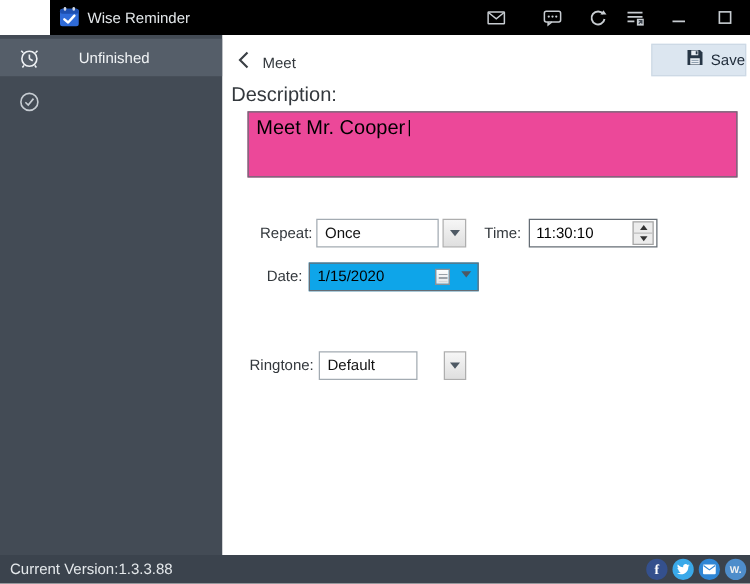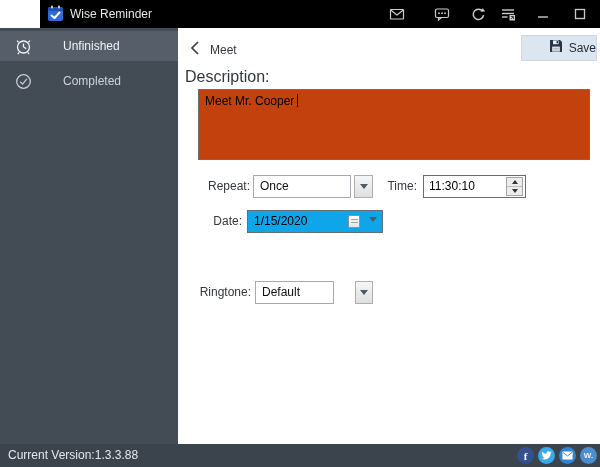--- a/index.html
+++ b/index.html
@@ -30,22 +30,22 @@
               gap:10px; cursor:pointer; }
   .back-label { font-size:12px; color:#33383d; }
   .save-btn { position:absolute; left:343px; top:7px; width:76px; height:26px; background:#dce6f0;
               display:flex; align-items:center; justify-content:flex-end; gap:6px; cursor:pointer;
               border:1px solid #cdd9e5; }
   .save-label { font-size:12px; color:#1e2a38; }
 
   .field-label { position:absolute; font-size:12px; color:#33383d; text-align:right; }
 
   .desc-label { position:absolute; left:7px; top:40px; font-size:16px; color:#33383d; }
-  .desc-box { position:absolute; left:20px; top:61px; width:392px; height:71px; background:#c2410c;
-              border:1px solid #656d75; font-size:12px; color:#000; padding:4px 6px; cursor:text; }
+  .desc-box { position:absolute; left:20px; top:61px; width:392px; height:53px; background:#ec4899;
+              border:1px solid #656d75; font-size:16px; color:#000; padding:4px 6px; cursor:text; }
   .caret { display:inline-block; width:1px; height:13px; background:#000; vertical-align:-2px; margin-left:3px; }
 
   .combo-field { position:absolute; height:23px; background:#fff; border:1px solid #a3abb2;
                  font-size:12px; color:#111; line-height:21px; padding-left:6px; cursor:pointer; }
   .combo-arrow { position:absolute; width:19px; height:23px; cursor:pointer;
                  background:linear-gradient(#f6f6f6,#dfdfdf); border:1px solid #aeaeae;
                  display:flex; align-items:center; justify-content:center; }
   .tri-down { width:0; height:0; border-left:4px solid transparent; border-right:4px solid transparent;
               border-top:5px solid #4e5964; }
 
@@ -160,21 +160,20 @@
       </span>
       <span class="sb-label">Unfinished</span>
     </div>
     <div class="sb-item" style="top:38px">
       <span class="sb-ico">
         <svg width="19" height="19" viewBox="0 0 19 19" stroke="#c6ccd2" fill="none" stroke-width="1.3">
           <circle cx="9.5" cy="9.5" r="6.8"></circle>
           <path d="M6.3 9.8 L8.6 12.1 L12.8 6.9"></path>
         </svg>
       </span>
-      <span class="sb-label">Completed</span>
     </div>
   </div>
 
   <div class="main">
 
     <div class="back-btn">
       <span>
         <svg width="10" height="16" viewBox="0 0 10 16">
             <polyline points="8,2 2,8 8,14" fill="none" stroke="#3a3f45" stroke-width="1.7"></polyline>
           </svg>

